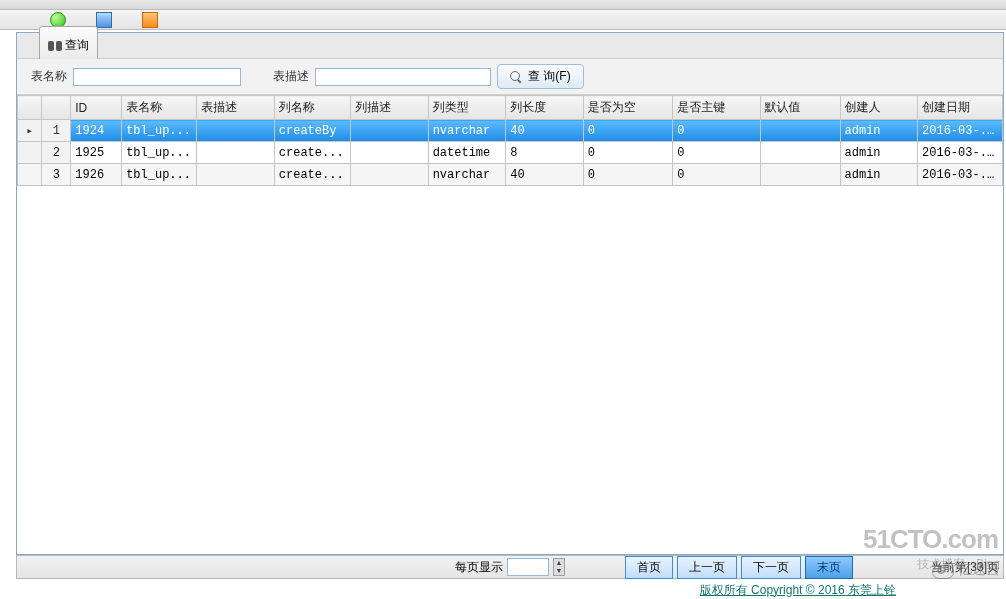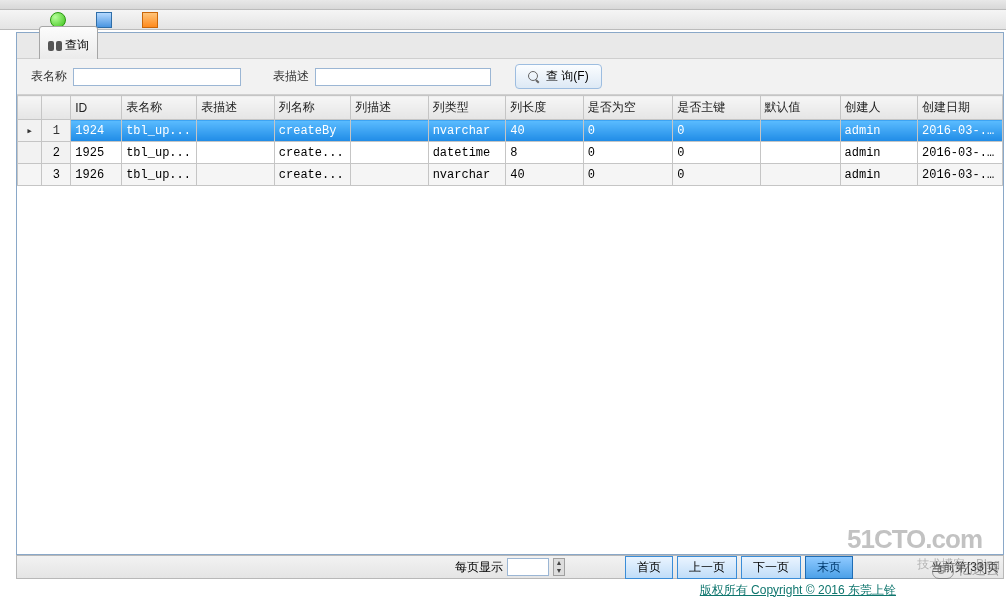--- a/index.html
+++ b/index.html
@@ -95,21 +95,20 @@
   .filter-row input[type=text] {
     height: 18px;
     border: 1px solid #9bb6d4;
     background: #fff;
     padding: 0 4px;
   }
   .tbname-input { width: 168px; }
   .tbdesc-input { width: 176px; }
 
   .query-btn {
-    margin-left: 18px;
     display: inline-flex;
     align-items: center;
     gap: 6px;
     border: 1px solid #9dbde0;
     border-radius: 4px;
     padding: 3px 12px;
     background: linear-gradient(#fbfdff,#dde9f5);
     cursor: pointer;
     font-family: inherit;
     font-size: 12px;
@@ -231,21 +230,21 @@
     justify-content:flex-end;
     align-items:center;
     padding-right:110px;
     font-family: "SimSun","宋体",sans-serif;
     color:#003a8c;
   }
   .footer a { color:#0f766e; text-decoration: underline; cursor:pointer;}
 
   
   .wm1 {
-    position:absolute; right:24px; bottom:44px;
+    position:absolute; right:8px; bottom:44px;
     font-family: Arial, sans-serif;
     font-weight: 900;
     font-size: 26px;
     color: rgba(120,120,120,0.45);
     text-shadow: 1px 1px 0 rgba(255,255,255,0.6);
     letter-spacing:-1px;
     pointer-events:none;
   }
   .wm2 {
     position:absolute; right:6px; bottom:20px;

